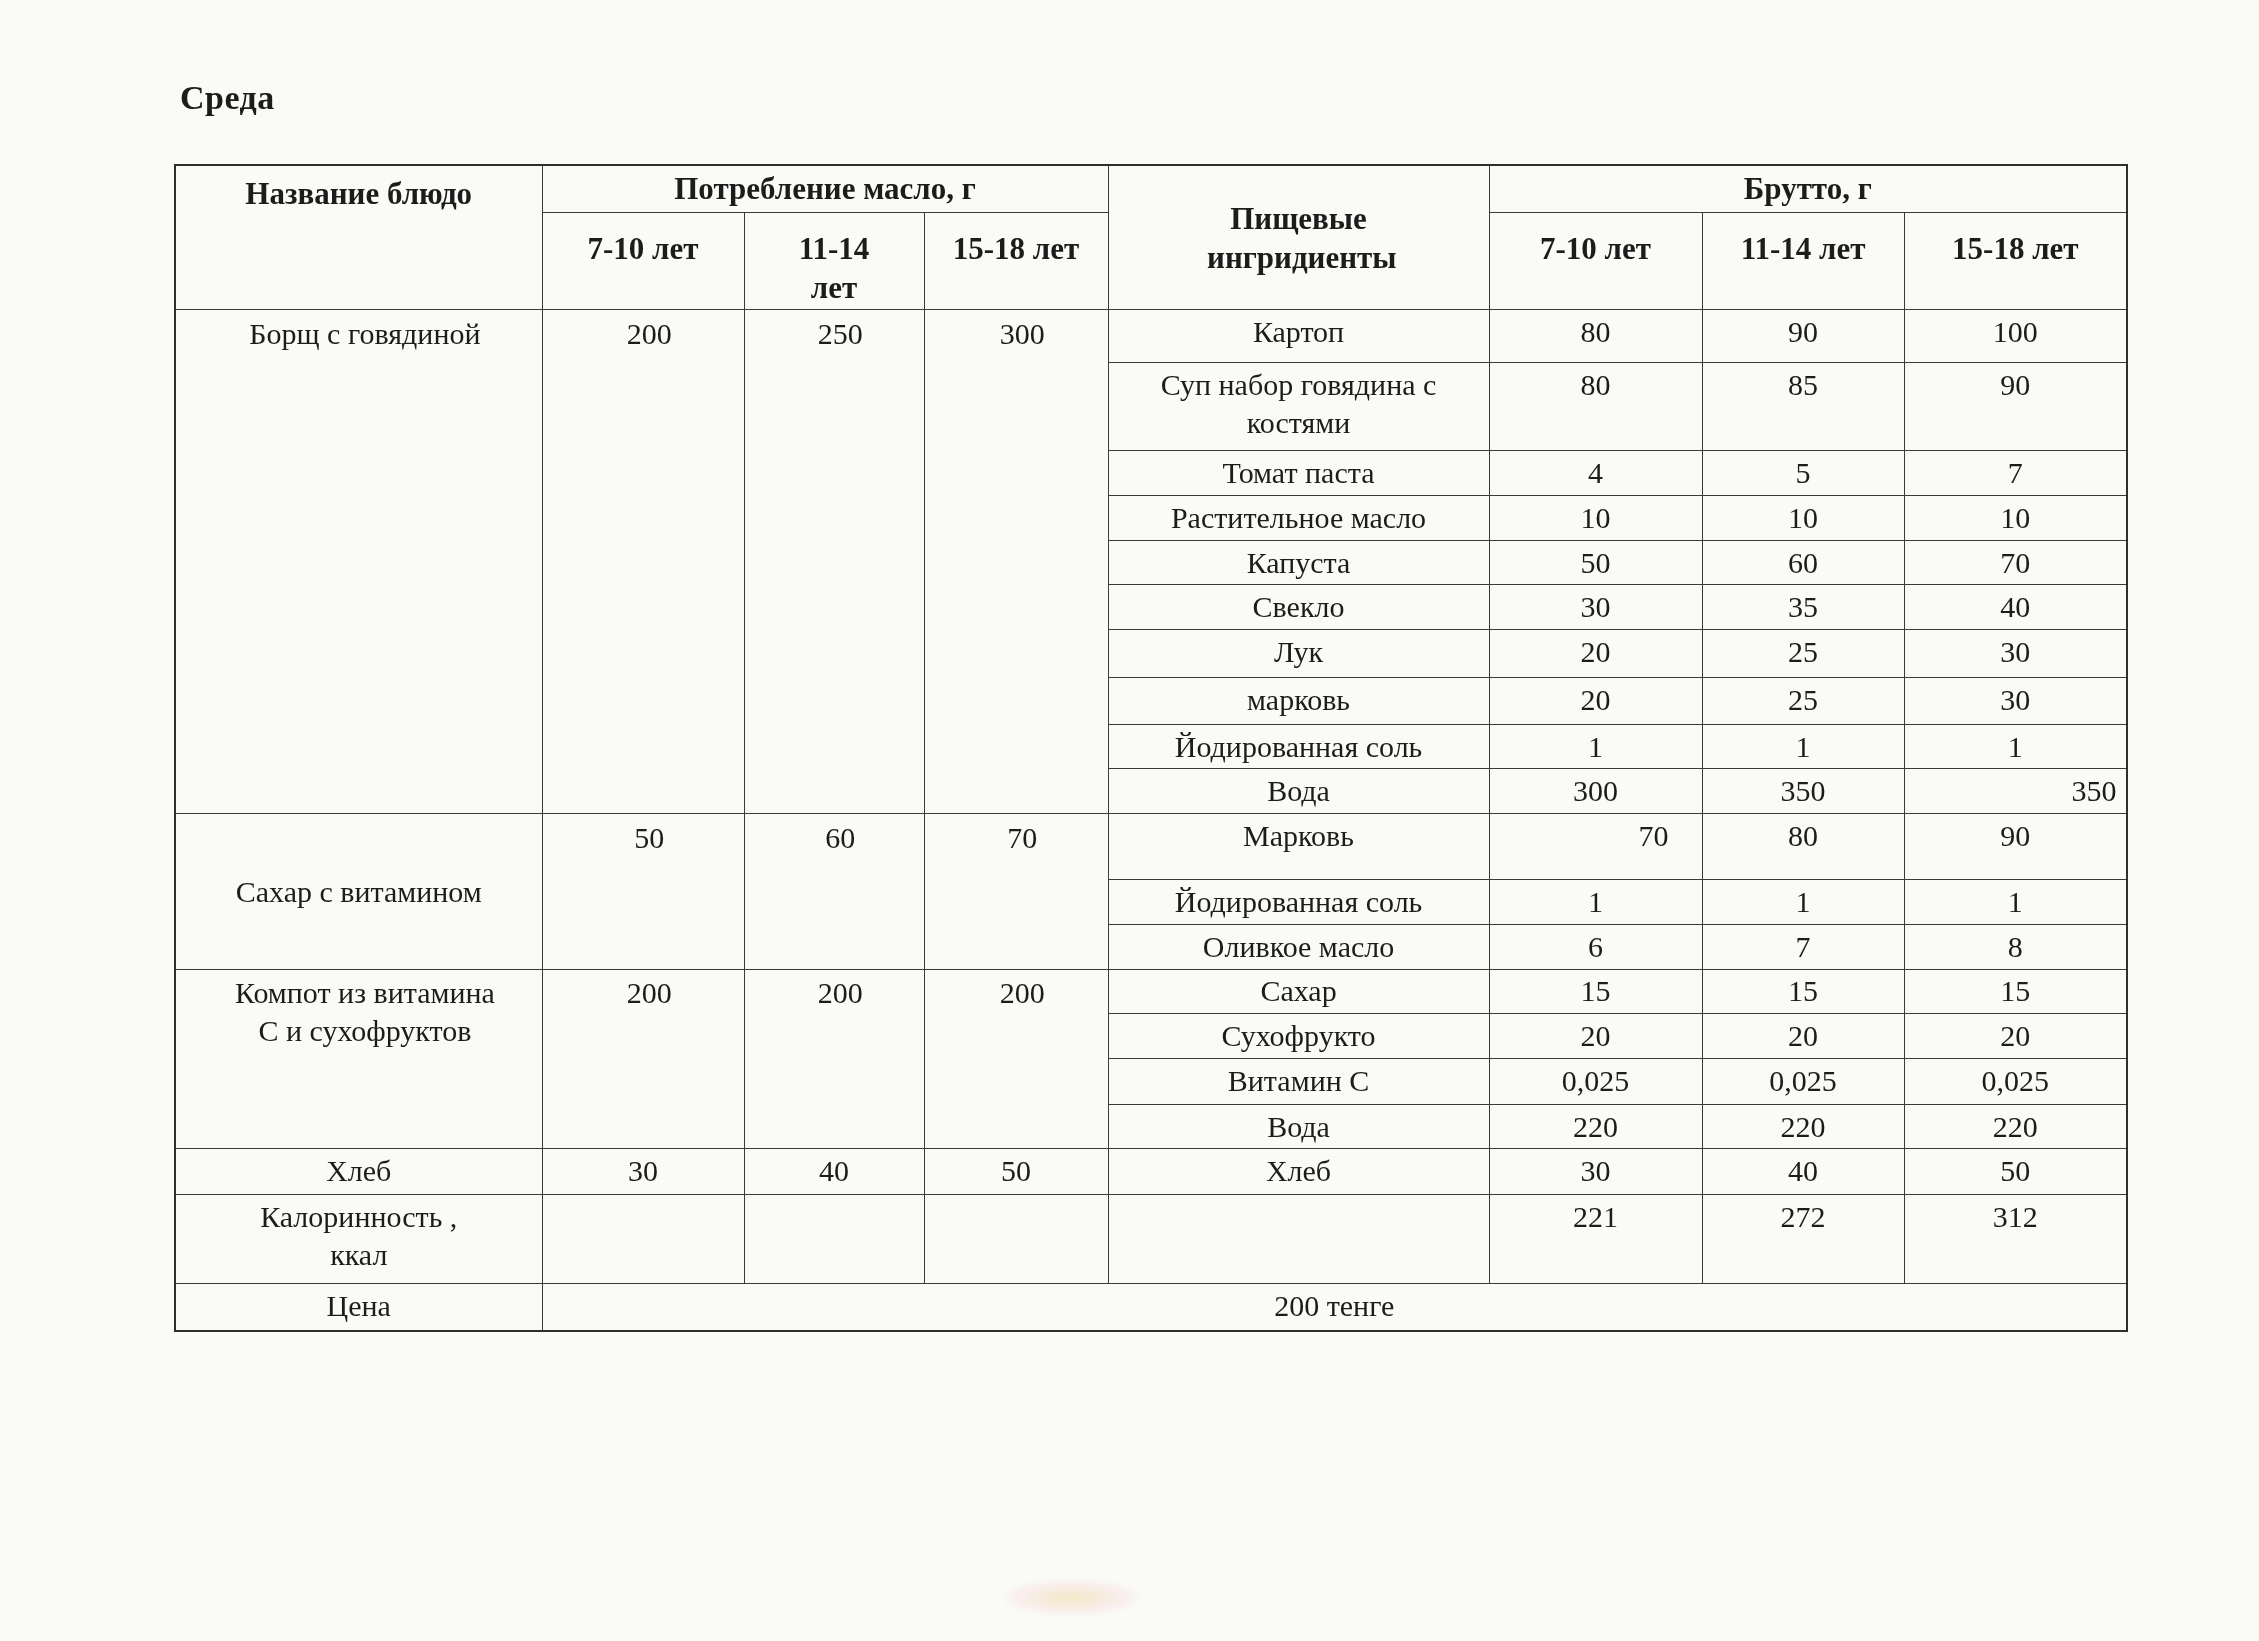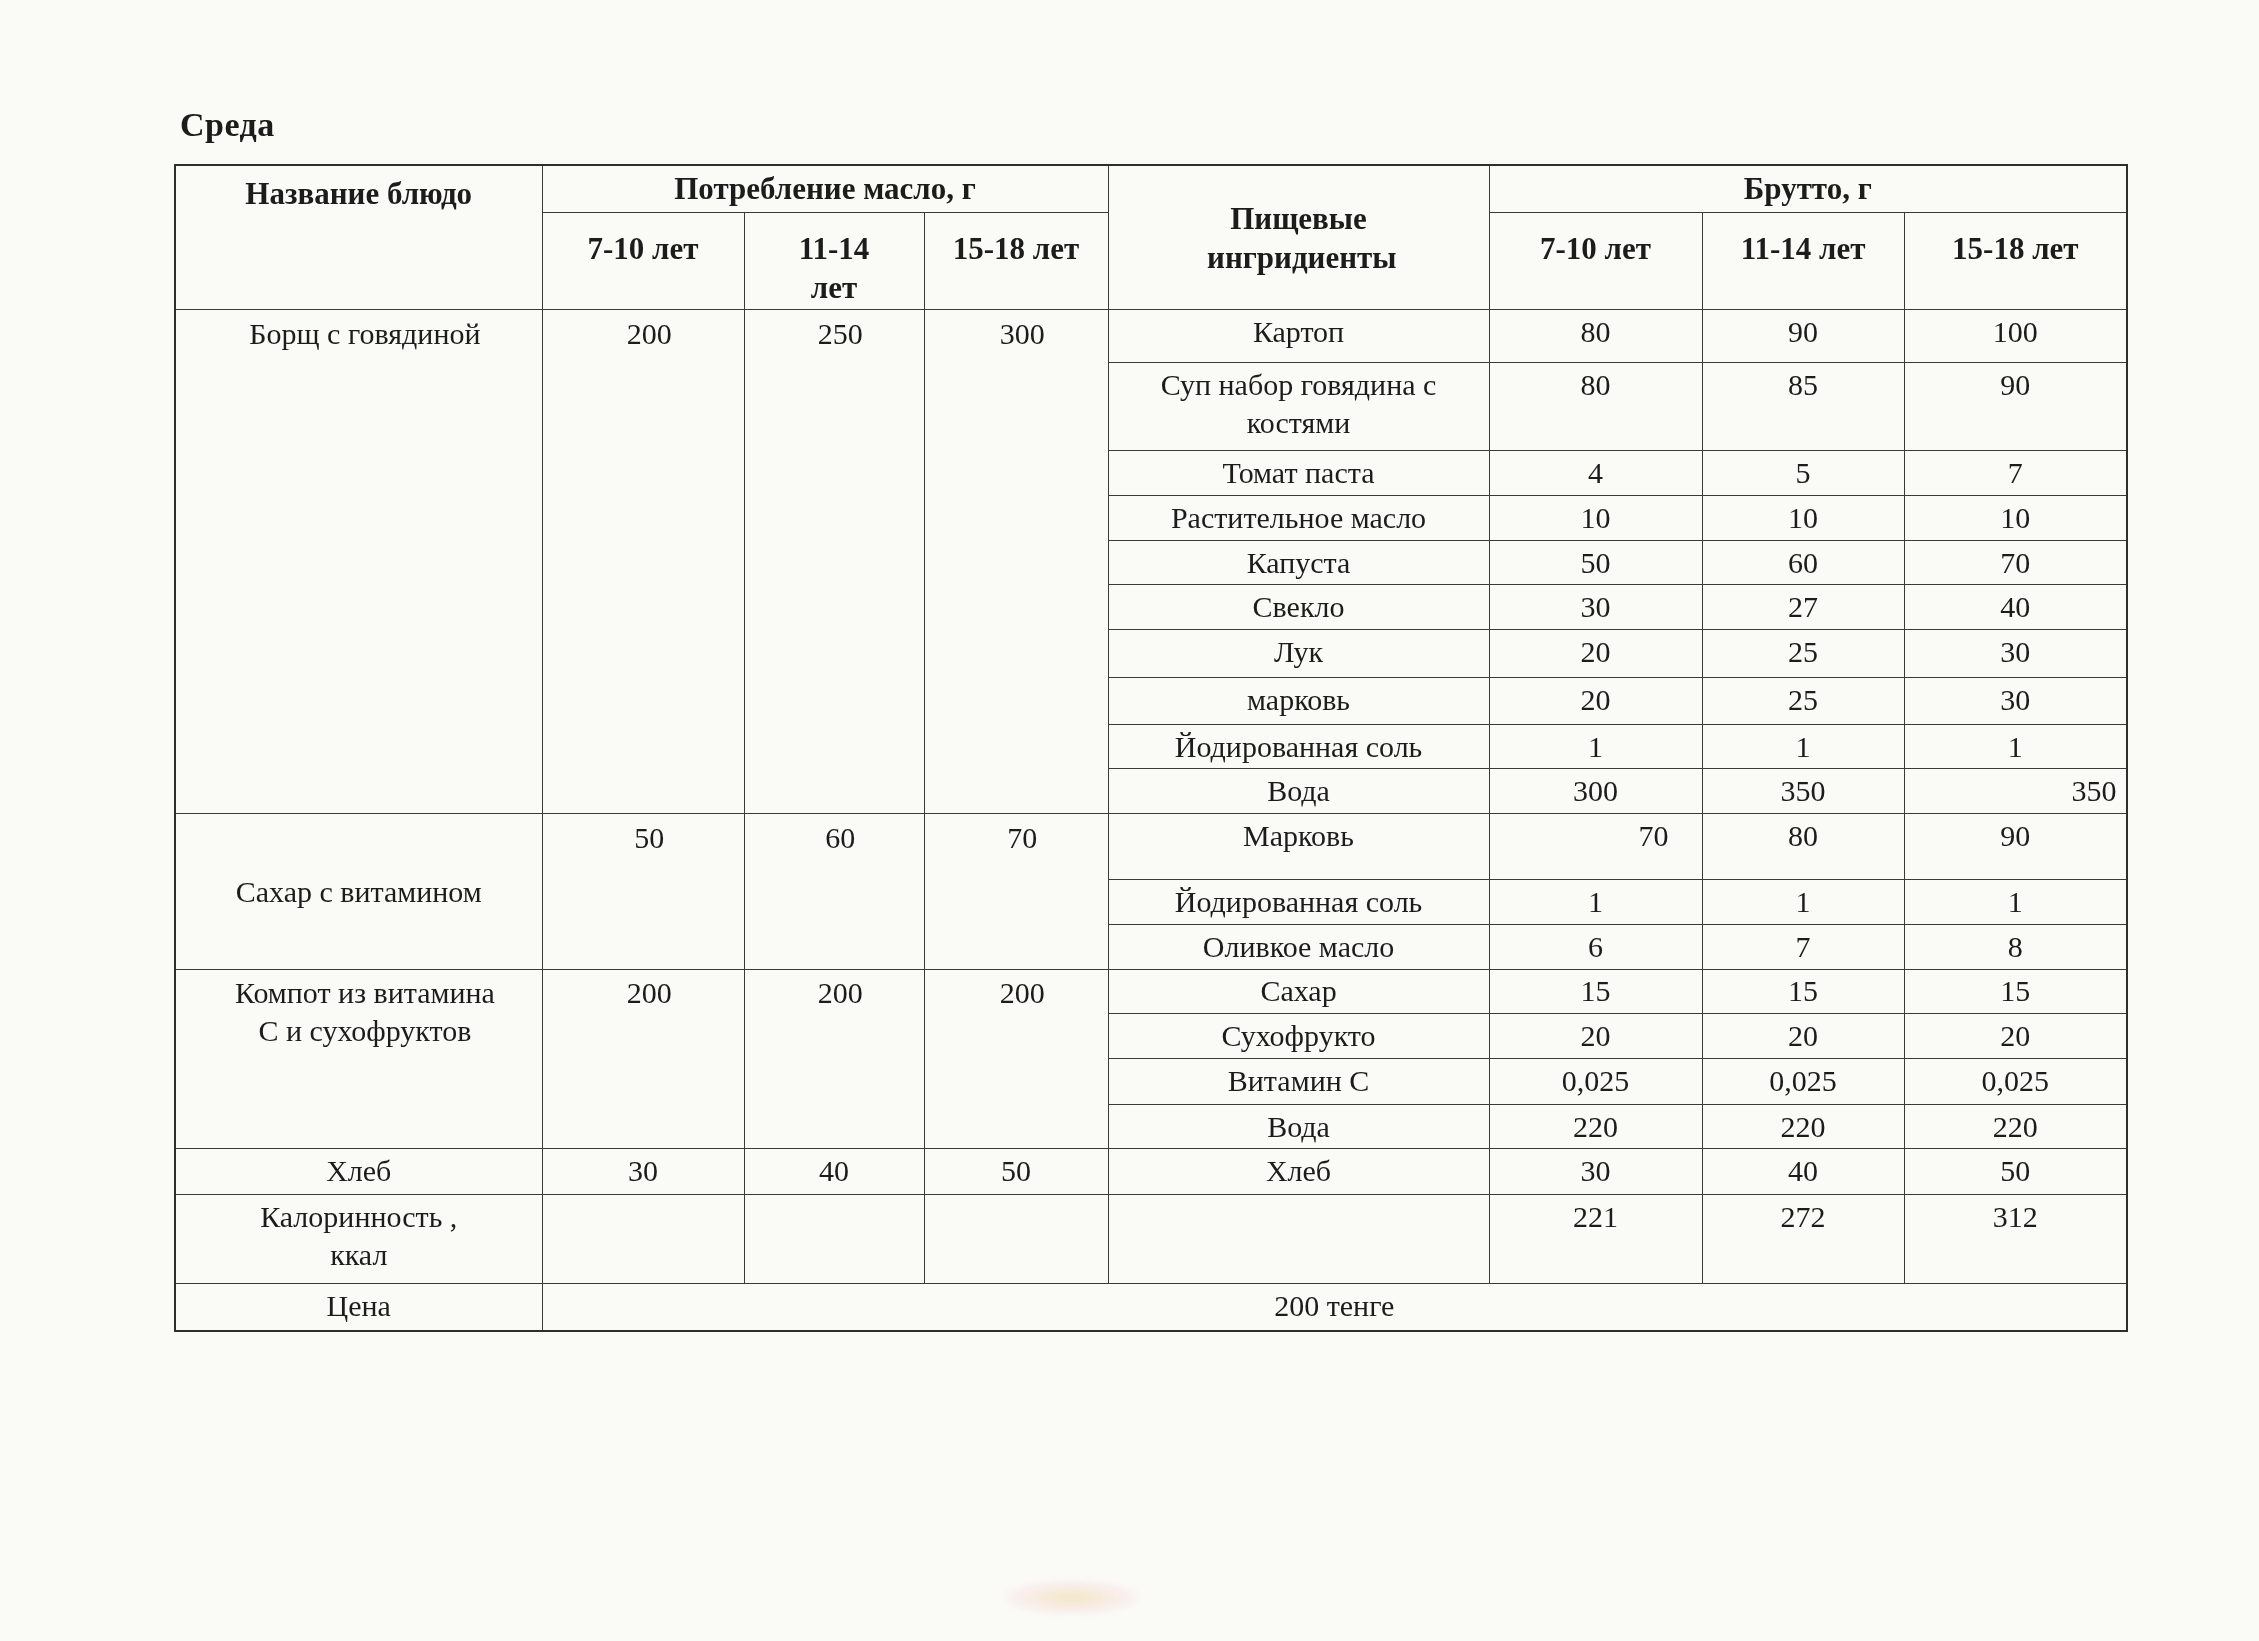--- a/index.html
+++ b/index.html
@@ -15,21 +15,21 @@
   }
   .page {
     position: relative;
     width: 2259px;
     height: 1641px;
     overflow: hidden;
   }
   .title {
     position: absolute;
     left: 180px;
-    top: 106px;
+    top: 79px;
     margin: 0;
     font-size: 34px;
     font-weight: bold;
     letter-spacing: 0.5px;
   }
   table.menu {
     position: absolute;
     left: 174px;
     top: 164px;
     width: 1952px;
@@ -140,21 +140,21 @@
       </tr>
       <tr style="height:44px">
         <td>Капуста</td>
         <td>50</td>
         <td>60</td>
         <td>70</td>
       </tr>
       <tr style="height:43px">
         <td>Свекло</td>
         <td>30</td>
-        <td>27</td>
+        <td>35</td>
         <td>40</td>
       </tr>
       <tr style="height:48px">
         <td>Лук</td>
         <td>20</td>
         <td>25</td>
         <td>30</td>
       </tr>
       <tr style="height:47px">
         <td>марковь</td>

